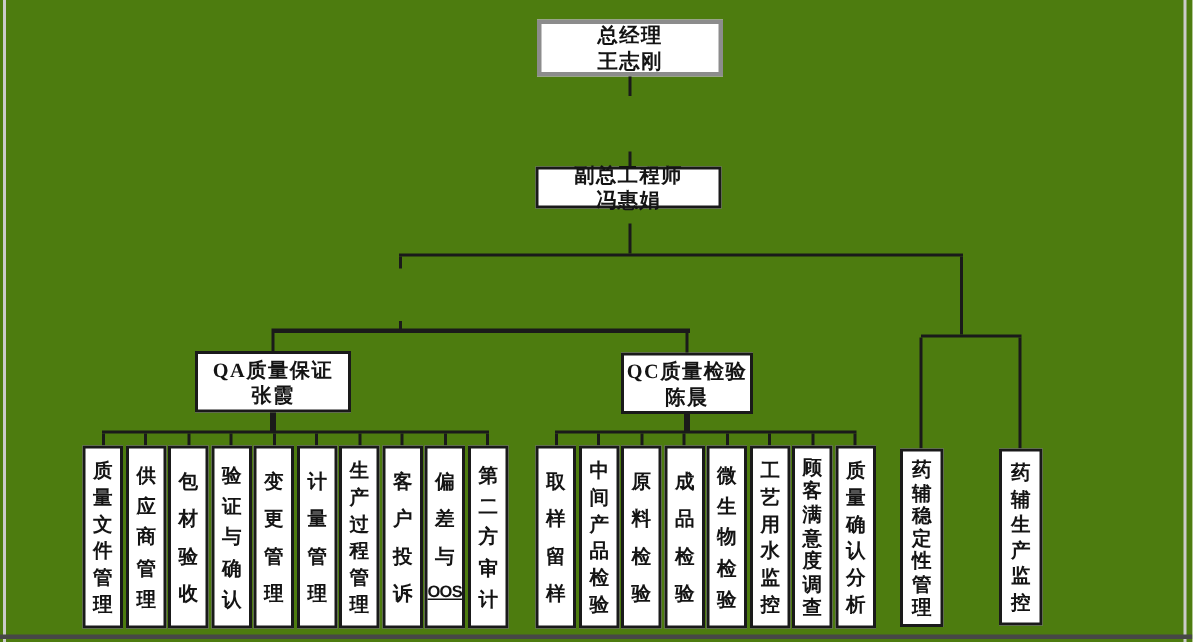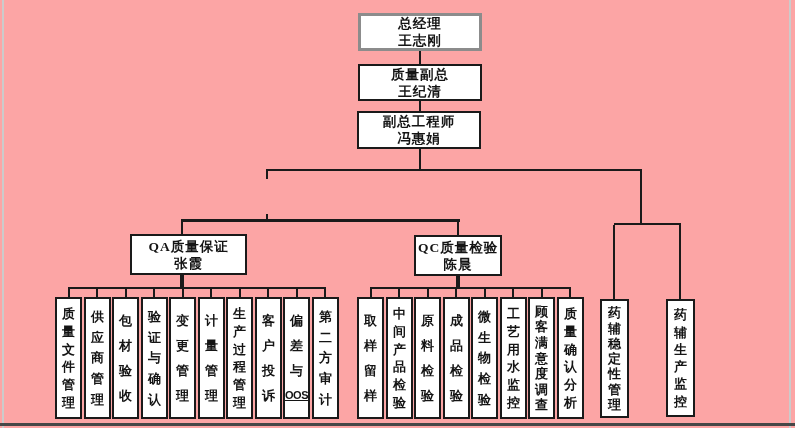--- a/index.html
+++ b/index.html
@@ -1,19 +1,19 @@
 <!DOCTYPE html>
 <html><head>
 <meta charset="utf-8">
 <style>
   html,body{margin:0;padding:0;background:#ffffff;}
   #canvas{
     position:relative;
     width:795px;height:428px;
-    background:#fca5a5;
+    background:#4d7c0f;
     overflow:hidden;
     font-family:"Liberation Serif","DejaVu Serif",serif;
     font-weight:bold;
     color:#141414;
   }
   .box{
     position:absolute;
     box-sizing:border-box;
     background:#ffffff;
     border:2px solid #1a1a1a;
@@ -44,32 +44,28 @@
 
   <div class="edge" style="left:2px;top:0;width:2px;height:428px;background:#cbcbcb;"></div>
   <div class="edge" style="left:789px;top:0;width:2px;height:428px;background:#cbcbcb;"></div>
   <div class="edge" style="left:0;top:423px;width:795px;height:3px;background:#474747;"></div>
 
   <div class="box chain thick" style="left:358px;top:13px;width:124px;height:38px;">
     <div class="t">总经理</div>
     <div class="n">王志刚</div>
   </div>
 
-  <div class="box chain" style="left:358px;top:64px;width:124px;height:37px;">
-    <div class="t">质量副总</div>
-    <div class="n">王纪清</div>
-  </div>
-
-  <div class="box chain" style="left:357px;top:111px;width:124px;height:38px;">
+
+  <div class="box chain" style="left:357px;top:111px;width:124px;height:28px;">
     <div class="t">副总工程师</div>
     <div class="n">冯惠娟</div>
   </div>
 
 
-  <div class="box chain" style="left:130px;top:234px;width:117px;height:41px;">
+  <div class="box chain" style="left:130px;top:234px;width:104px;height:41px;">
     <div class="t">QA质量保证</div>
     <div class="n">张霞</div>
   </div>
 
   <div class="box chain" style="left:414px;top:235px;width:88px;height:41px;">
     <div class="t">QC质量检验</div>
     <div class="n">陈晨</div>
   </div>
 
 <div class="seg" style="left: 419px; top: 51px; width: 2px; height: 13px; background: rgb(26, 26, 26);"></div>

